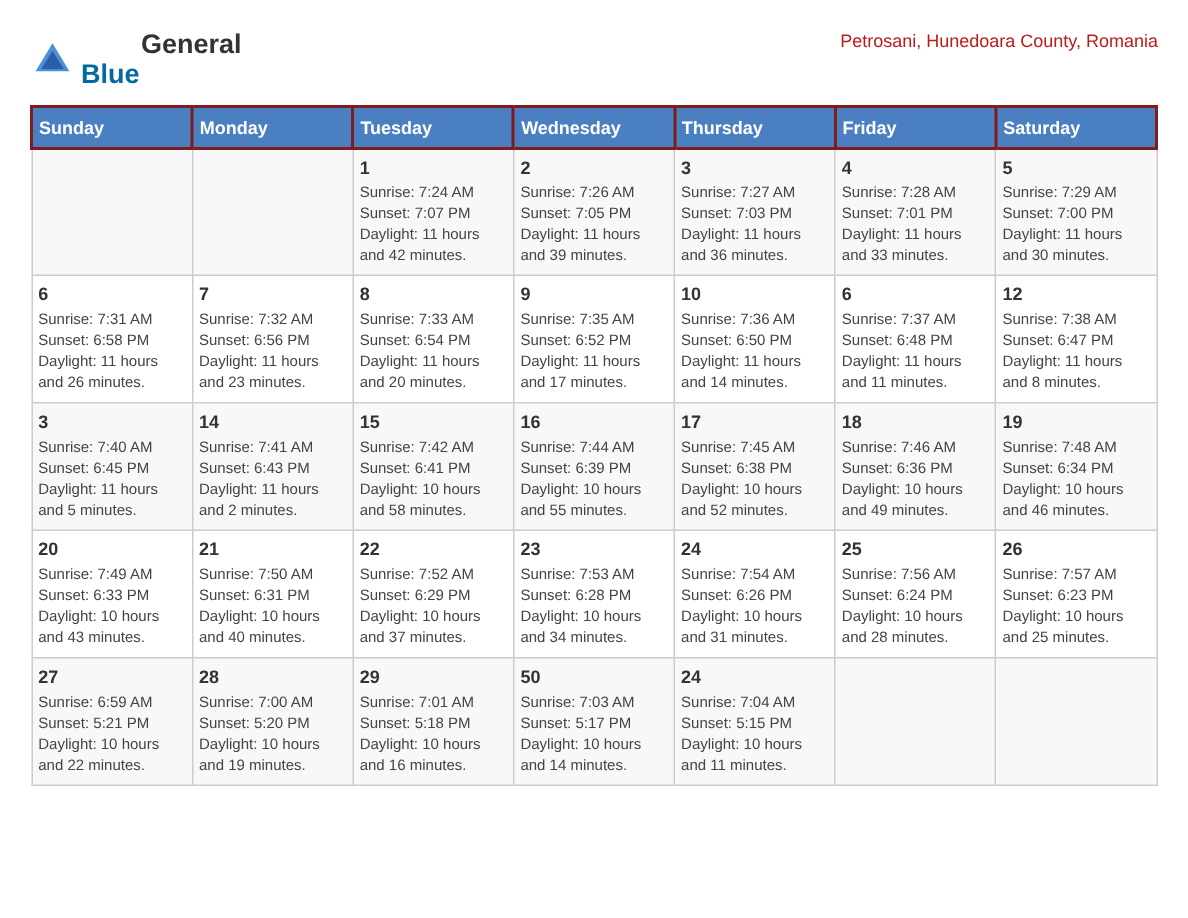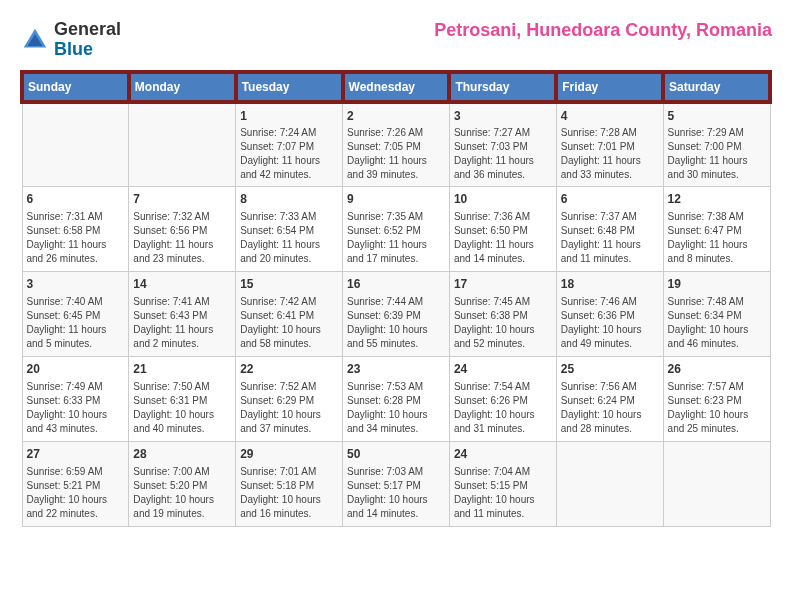--- a/index.html
+++ b/index.html
@@ -20,53 +20,53 @@
       display: flex;
       align-items: center;
     }
     .logo-text {
       display: flex;
       flex-direction: column;
       font-size: 18px;
       font-weight: bold;
       line-height: 1.1;
     }
-    .logo-text span:first-child { color: #333; }
+    .logo-text span:first-child { color: #333; margin-left: 40px; }
     .logo-text span:last-child { color: #0369a1; }
     .logo-icon {
       width: 30px;
       height: 30px;
       margin-right: 4px;
     }
     .title-area {
       text-align: right;
     }
     .title-area h1 {
       font-size: 36px;
       font-weight: bold;
       color: #333;
     }
     .title-area h2 {
-      font-size: 18px;
-      font-weight: bold;
-      color: #ec4899;
+      font-size: 12px;
+      font-weight: normal;
+      color: #b91c1c;
     }
     table {
       width: 100%;
       border-collapse: collapse;
       font-size: 11px;
     }
     thead tr th {
       background-color: #4a7fc1;
       color: white;
       padding: 6px 4px;
       text-align: left;
       font-size: 12px;
       font-weight: bold;
-      border: 4px solid #7f1d1d;
+      border: 2px solid #7f1d1d;
     }
     tbody tr td {
       border: 1px solid #ccc;
       padding: 4px;
       vertical-align: top;
       height: 85px;
       width: 107px;
       color: #333;
       line-height: 1.4;
     }

